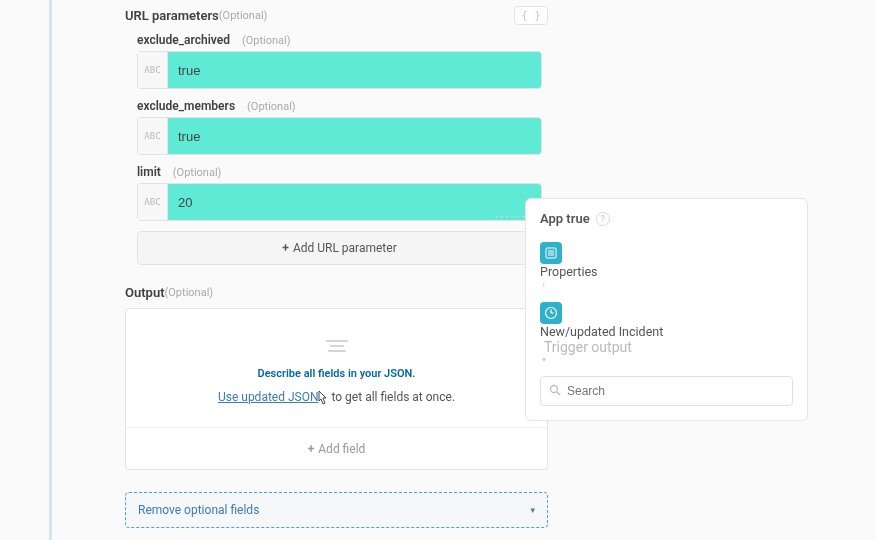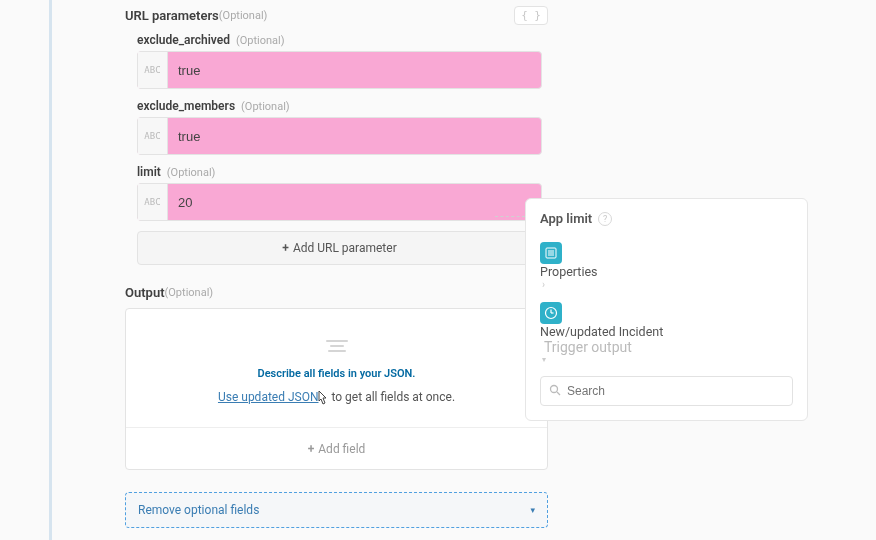--- a/index.html
+++ b/index.html
@@ -42,29 +42,29 @@
     padding: 2px 6px;
     color: #c9c9c9;
     font-family: monospace;
     font-size: 11px;
     background: #fff;
   }
   .field-group { margin: 6px 0 10px 12px; }
   .field-label-row {
     display:flex;
     align-items:center;
-    gap:6px;
+    gap:12px;
     margin-bottom:4px;
   }
   .field-label { font-weight:600; color:#404040; font-size:12px; }
   .input-wrap {
     display:flex;
     border:1px solid #e3e3e3;
     border-radius:4px;
-    background:#f9a8d4;
+    background:#5eead4;
     height:38px;
     align-items:stretch;
     width: 405px;
   }
   .abc {
     width: 30px;
     display:flex;
     align-items:center;
     justify-content:center;
     border-right:1px solid #e3e3e3;
@@ -350,21 +350,21 @@
       <span class="caret">▾</span>
     </div>
 
   </div>
 </div>
 
 <div class="connector"></div>
 
 <div class="app-data">
   <div class="app-data-header">
-    <span class="title">App limit</span>
+    <span class="title">App true</span>
     <span class="help-icon">?</span>
   </div>
 
   <div class="data-item">
     <div class="item-icon list">
       <svg width="12" height="12" viewBox="0 0 12 12">
           <rect x="1" y="1" width="10" height="10" rx="1" fill="none" stroke="#fff" stroke-width="1"></rect>
           <line x1="3" y1="4" x2="9" y2="4" stroke="#fff" stroke-width="1"></line>
           <line x1="3" y1="6" x2="9" y2="6" stroke="#fff" stroke-width="1"></line>
           <line x1="3" y1="8" x2="9" y2="8" stroke="#fff" stroke-width="1"></line>

